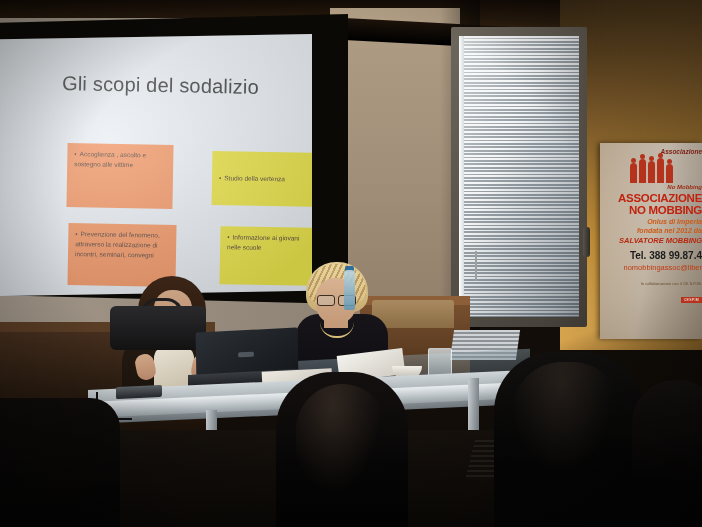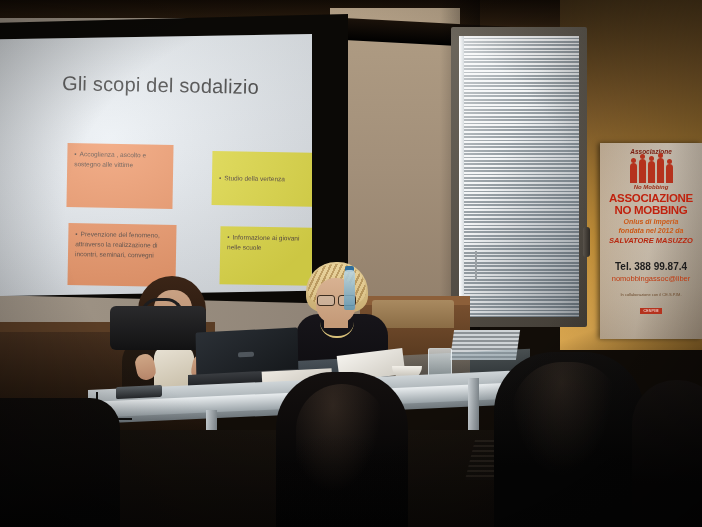--- a/index.html
+++ b/index.html
@@ -104,31 +104,31 @@
   .banner{
     position:absolute;left:600px;top:143px;width:102px;height:196px;
     background:linear-gradient(170deg,#efe6db 0%,#e6dcd0 35%,#d9cdbe 75%,#cbbcab 100%);
     box-shadow:-2px 0 5px rgba(0,0,0,.5);
     overflow:hidden;
   }
   .banner::after{
     content:"";position:absolute;inset:0;
     background:linear-gradient(100deg,rgba(120,80,30,.35),rgba(255,220,160,.12) 50%,rgba(90,60,20,.2));
   }
-  .bn{position:relative;z-index:2;text-align:center;}
+  .bn{position:relative;z-index:2;text-align:right;}
   .bn-assoc{margin-top:5px;font-size:6.5px;font-weight:bold;font-style:italic;color:#7a1d10;}
   .bn-figs{margin:2px 0 1px;height:26px;position:relative;}
   .fig{position:absolute;bottom:0;width:7px;background:#b5321d;border-radius:4px 4px 0 0;}
   .fig i{position:absolute;left:1px;top:-5px;width:5px;height:5px;border-radius:50%;background:#b5321d;display:block;}
   .bn-nm{font-size:6px;font-weight:bold;font-style:italic;color:#9b2d16;margin-bottom:2px;}
   .bn-l1{font-size:11.5px;font-weight:bold;color:#c0220e;letter-spacing:-.3px;white-space:nowrap;}
   .bn-l2{font-size:11.5px;font-weight:bold;color:#c0220e;letter-spacing:-.3px;white-space:nowrap;}
   .bn-l3,.bn-l4{font-size:7px;font-weight:bold;font-style:italic;color:#cc5a18;white-space:nowrap;margin-top:2px;}
   .bn-l5{font-size:7.5px;font-weight:bold;font-style:italic;color:#b8270f;white-space:nowrap;margin-top:2px;}
-  .bn-tel{font-size:10px;font-weight:bold;color:#1d1d1d;white-space:nowrap;margin-top:16px;}
+  .bn-tel{font-size:10px;font-weight:bold;color:#1d1d1d;white-space:nowrap;margin-top:5px;}
   .bn-mail{font-size:7.5px;font-weight:normal;color:#c0390f;white-space:nowrap;margin-top:2px;}
   .bn-foot{font-size:4px;color:#6b4a2c;margin-top:9px;line-height:1.5;}
   .bn-logo{display:inline-block;margin-top:3px;background:#b5321d;color:#fff;font-size:3.5px;padding:1px 3px;letter-spacing:.3px;}
   
   .cabinet{
     position:absolute;left:0;top:322px;width:210px;height:120px;
     background:linear-gradient(180deg,#4a3220 0%,#2c1d11 55%,#180f08 100%);
   }
   .cabinet-top{
     position:absolute;left:0;top:322px;width:215px;height:10px;
@@ -404,21 +404,21 @@
           </span>
         <span class="fig" style="left:66px;height:19px;">
             <i></i>
           </span>
       </div>
       <div class="bn-nm">No Mobbing</div>
       <div class="bn-l1">ASSOCIAZIONE</div>
       <div class="bn-l2">NO MOBBING</div>
       <div class="bn-l3">Onlus di Imperia</div>
       <div class="bn-l4">fondata nel 2012 da</div>
-      <div class="bn-l5">SALVATORE MASUZZO</div>
+      <div class="bn-l5">SALVATORE MOBBING</div>
       <div class="bn-tel">Tel. 388 99.87.4</div>
       <div class="bn-mail">nomobbingassoc@liber</div>
       <div class="bn-foot">In collaborazione con il CE.S.P.IM.</div>
       <div class="bn-logo">CESPIM</div>
     </div>
   </div>
 
   <div class="wood-right"></div>
   <div class="wood-right2"></div>
   <div class="box-brown"></div>

